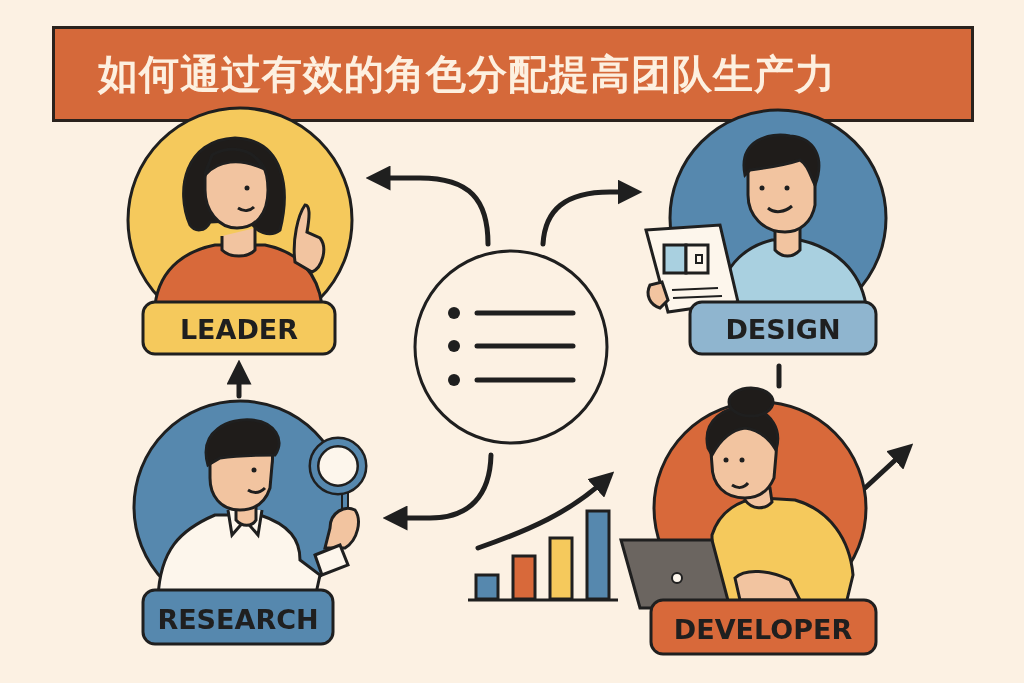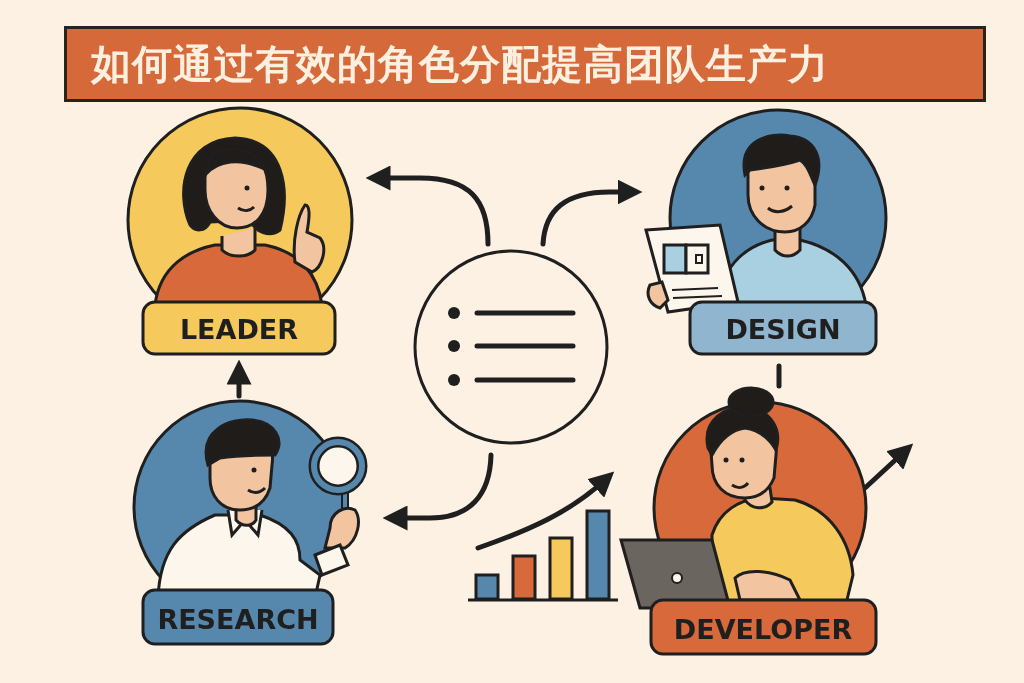--- a/index.html
+++ b/index.html
@@ -3,23 +3,23 @@
   <meta charset="utf-8">
   <style>
     html, body { margin: 0; padding: 0; }
     body {
       width: 1024px; height: 683px; overflow: hidden;
       background: #fcf1e3;
       font-family: "DejaVu Sans", "Liberation Sans", sans-serif;
       position: relative;
     }
     .title-banner {
-      position: absolute; left: 52px; top: 26px; width: 922px; height: 76px;
+      position: absolute; left: 52px; top: 26px; width: 922px; height: 96px;
       background: #d5693a; border: 3px solid #2a221d; box-sizing: border-box;
-      display: flex; align-items: center; padding-left: 24px; margin-left: 12px;
+      display: flex; align-items: center; padding-left: 43px;
     }
     .title-text {
       color: #fdf0e0; font-size: 40px; font-weight: bold; letter-spacing: 1px;
       font-family: "DejaVu Sans", sans-serif;
     }
     svg.scene { position: absolute; left: 0; top: 0; }
     .label-text {
       font-family: "DejaVu Sans", "Liberation Sans", sans-serif;
       font-weight: bold; fill: #1f1f1f;
     }

